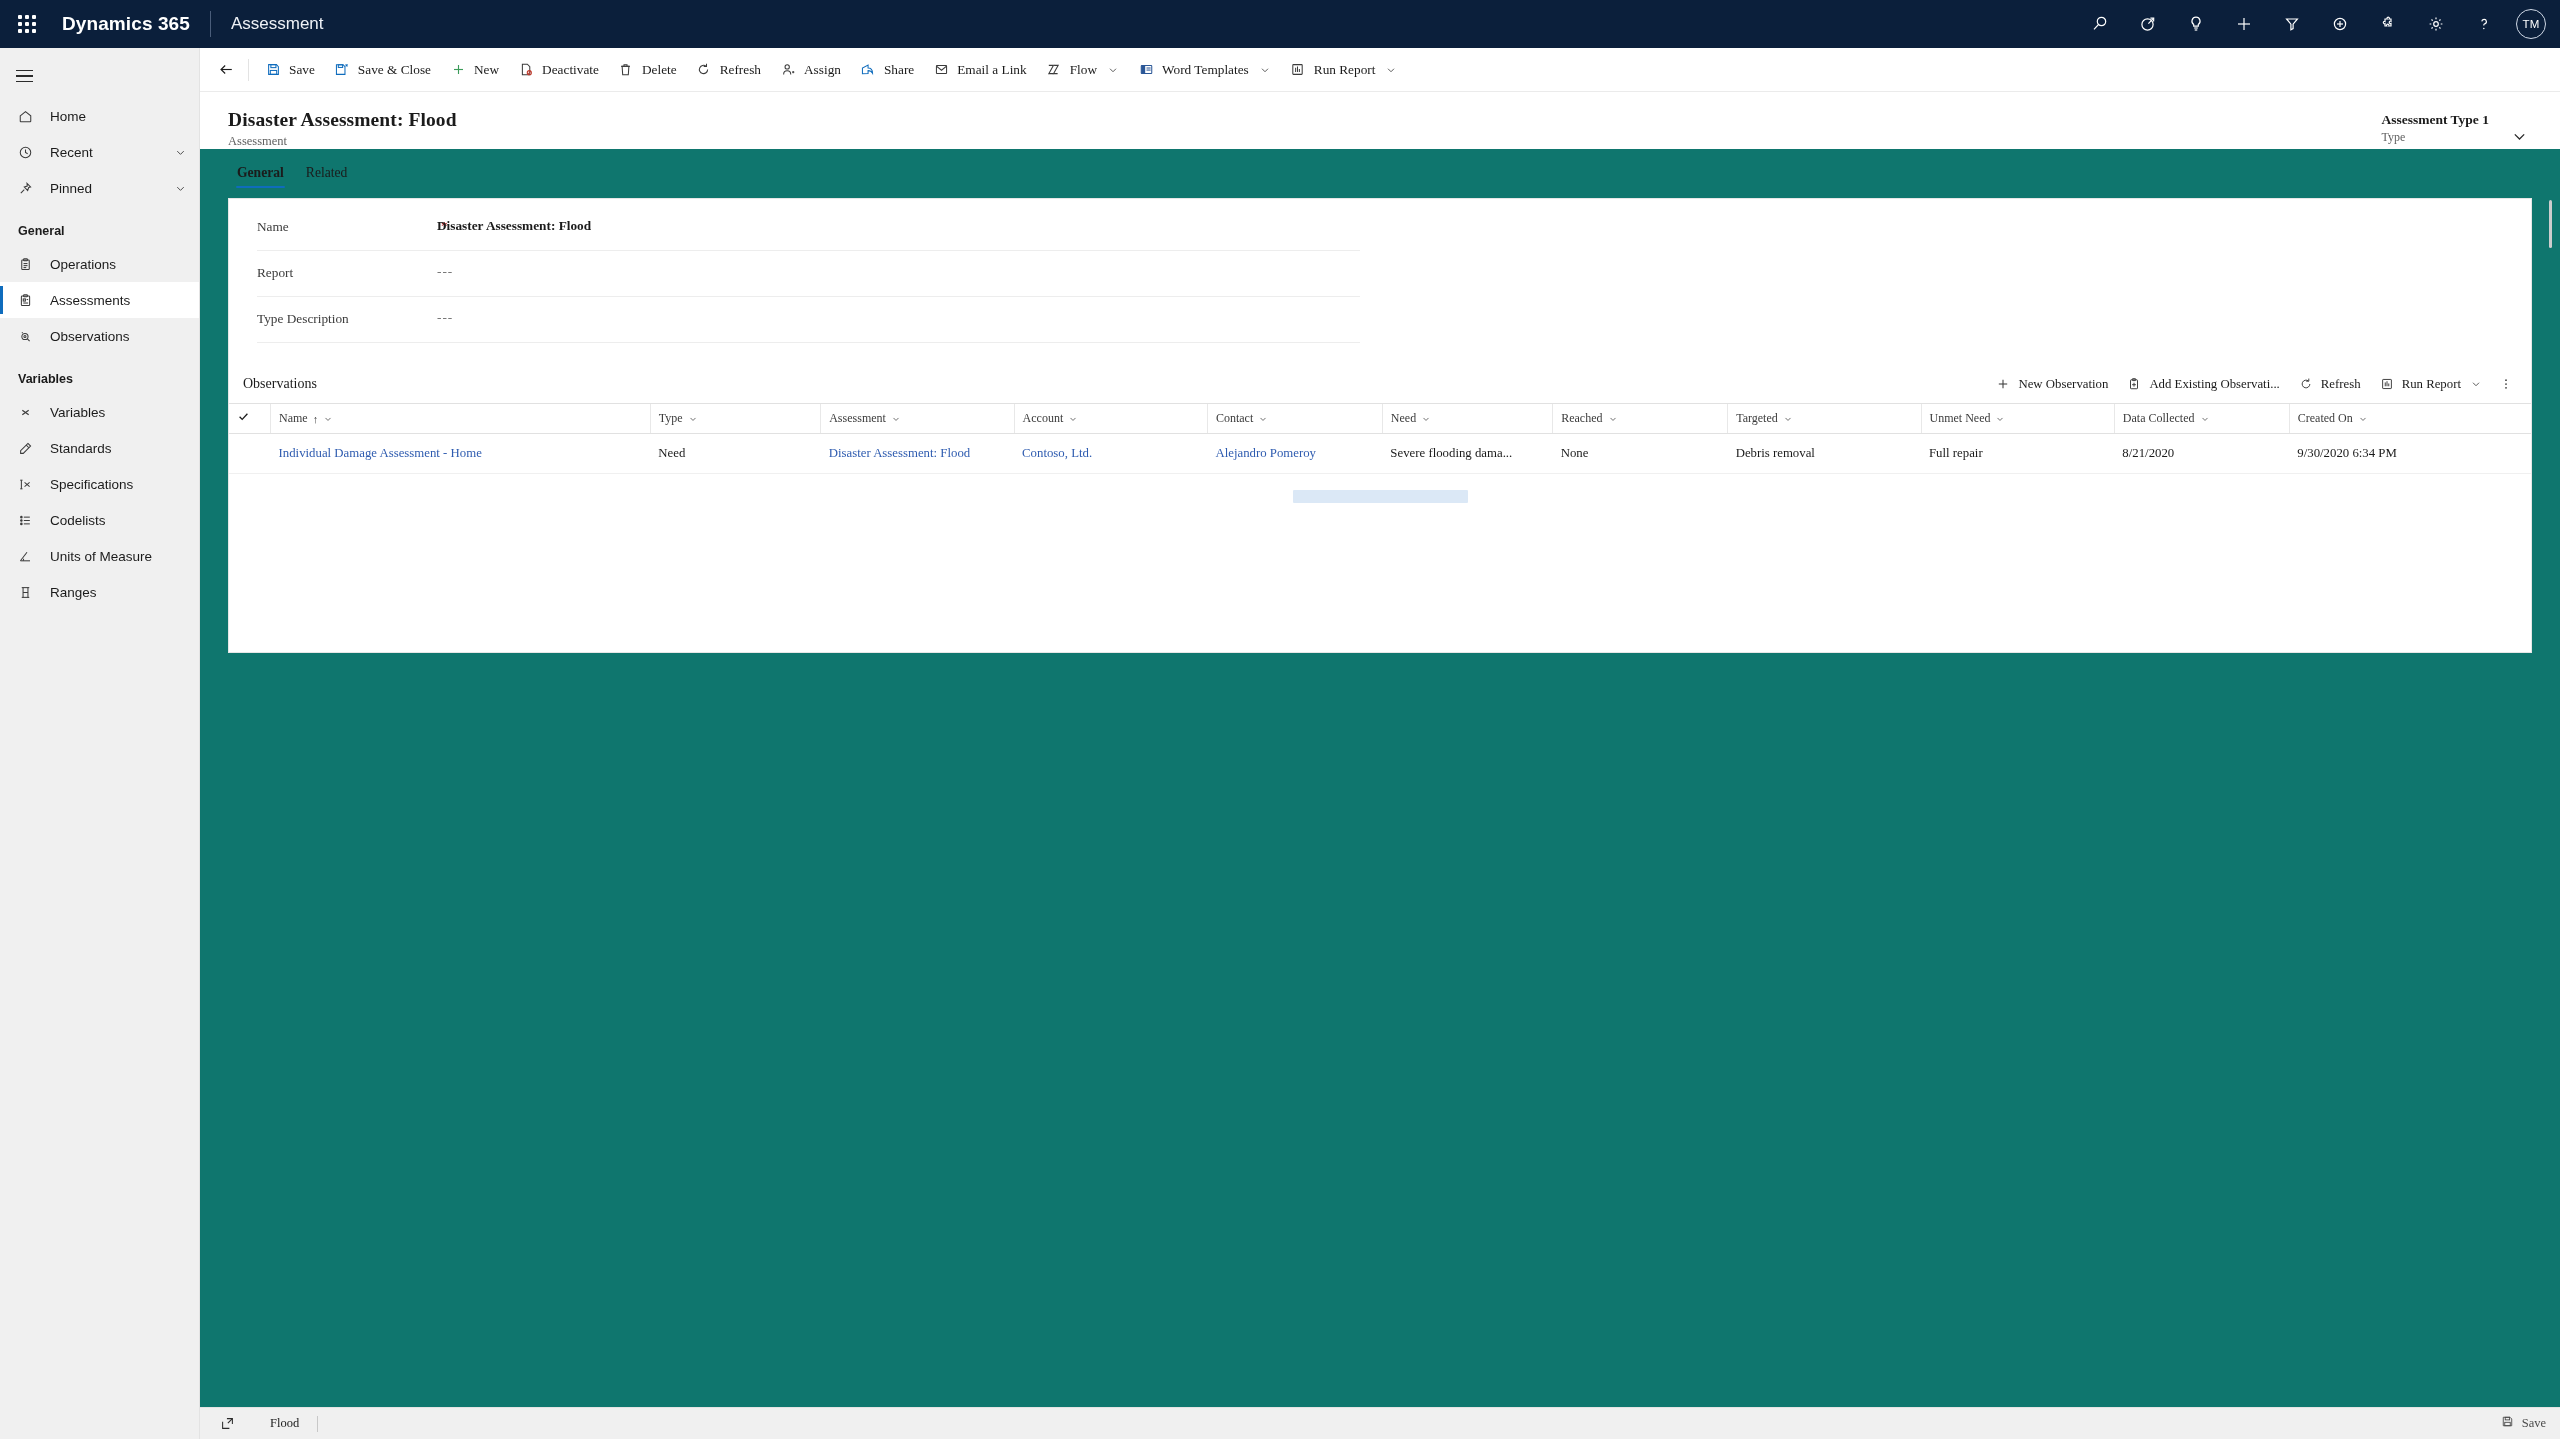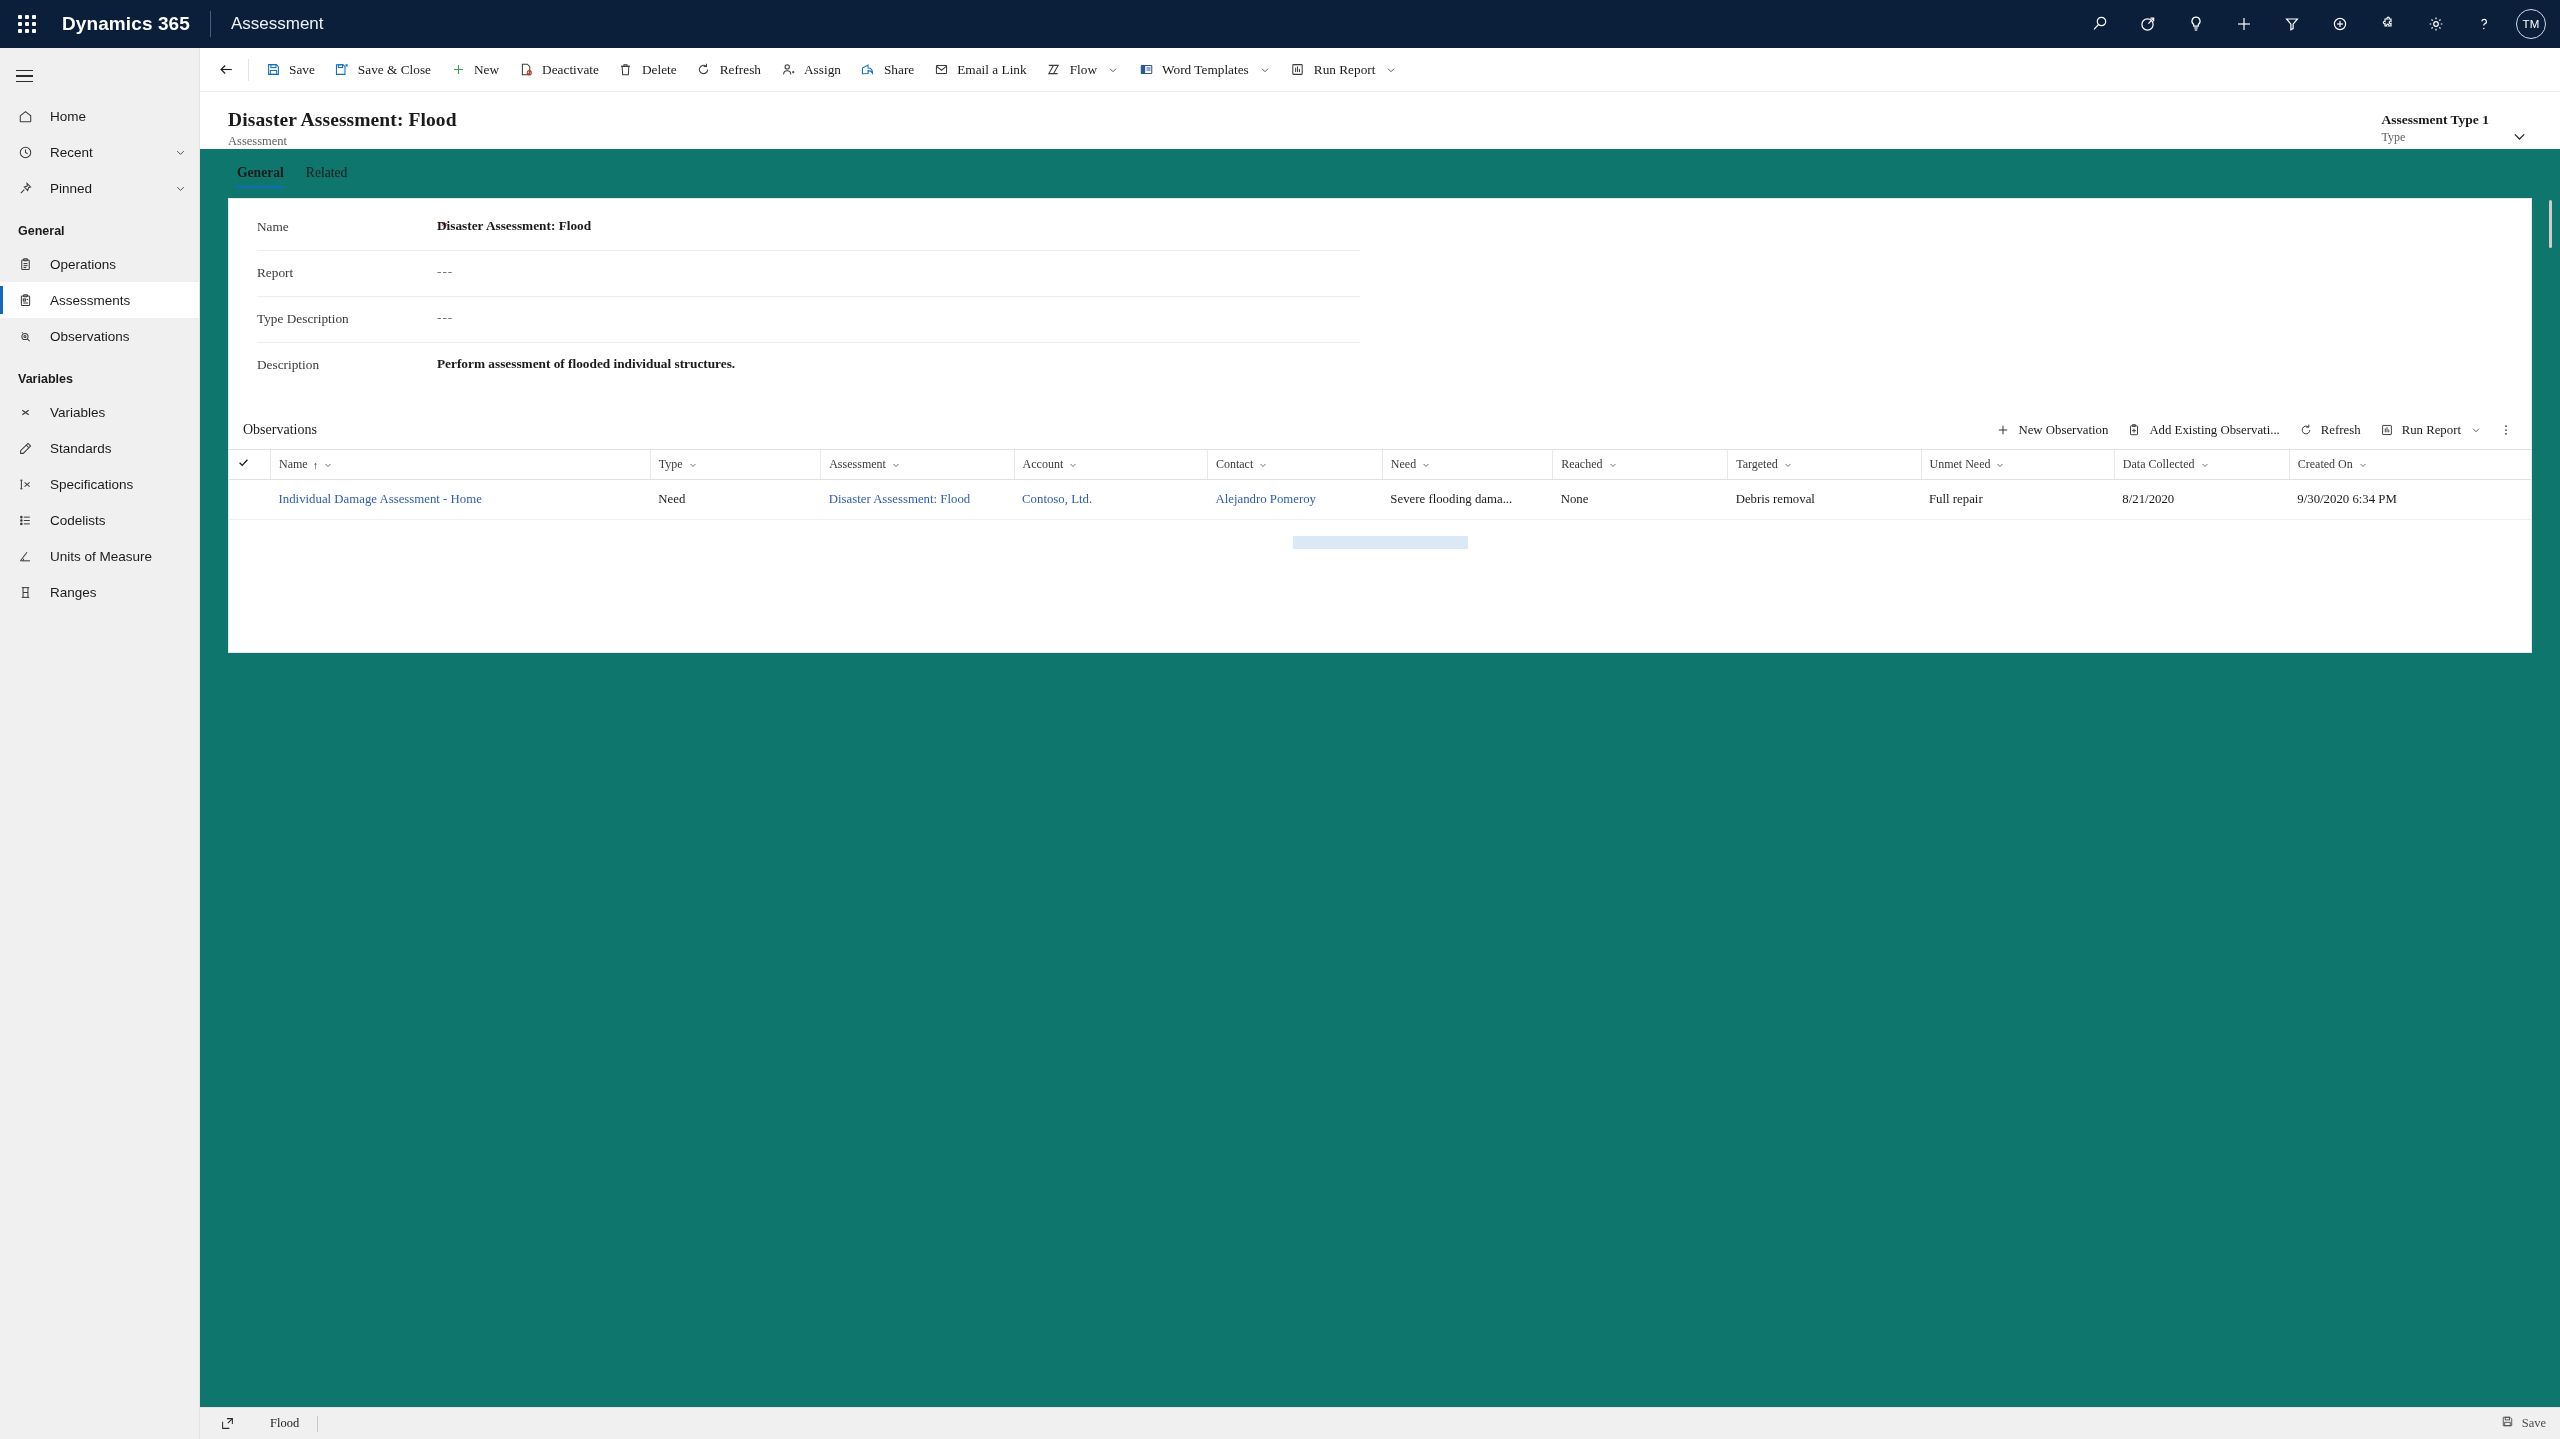--- a/index.html
+++ b/index.html
@@ -645,26 +645,20 @@
               <div class="field-value muted">---</div>
             </div>
 
             <div class="field-row">
               <div class="field-label-wrap">
                 <span class="field-label">Type Description</span>
               </div>
               <div class="field-value muted">---</div>
             </div>
 
-            <div class="field-row no-border">
-              <div class="field-label-wrap">
-                <span class="field-label">Description</span>
-              </div>
-              <div class="field-value">Perform assessment of flooded individual structures.</div>
-            </div>
           </div>
 
         </div>
 
         <div class="subgrid">
           <div class="subgrid-head">
             <div class="subgrid-title">Observations</div>
             <div class="subgrid-cmds">
 
               <div class="sg-btn">

